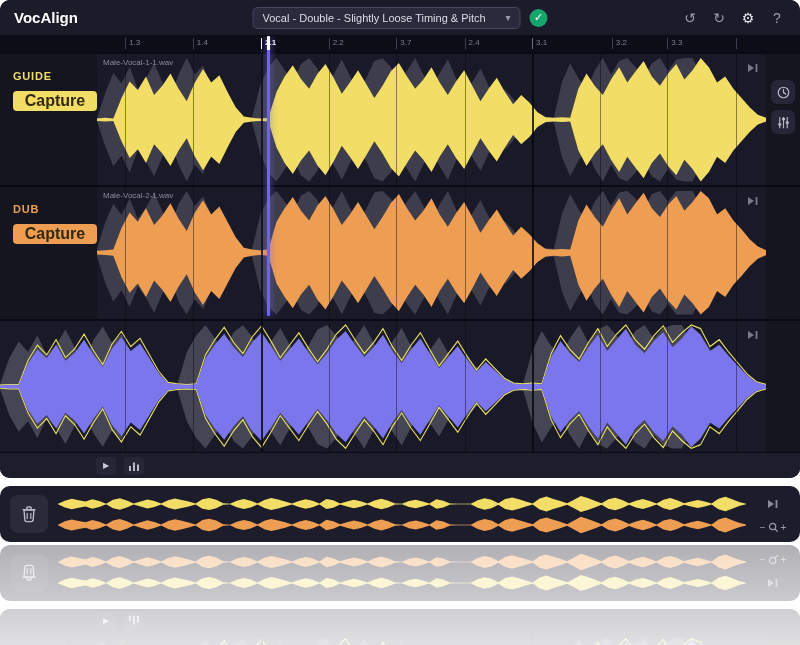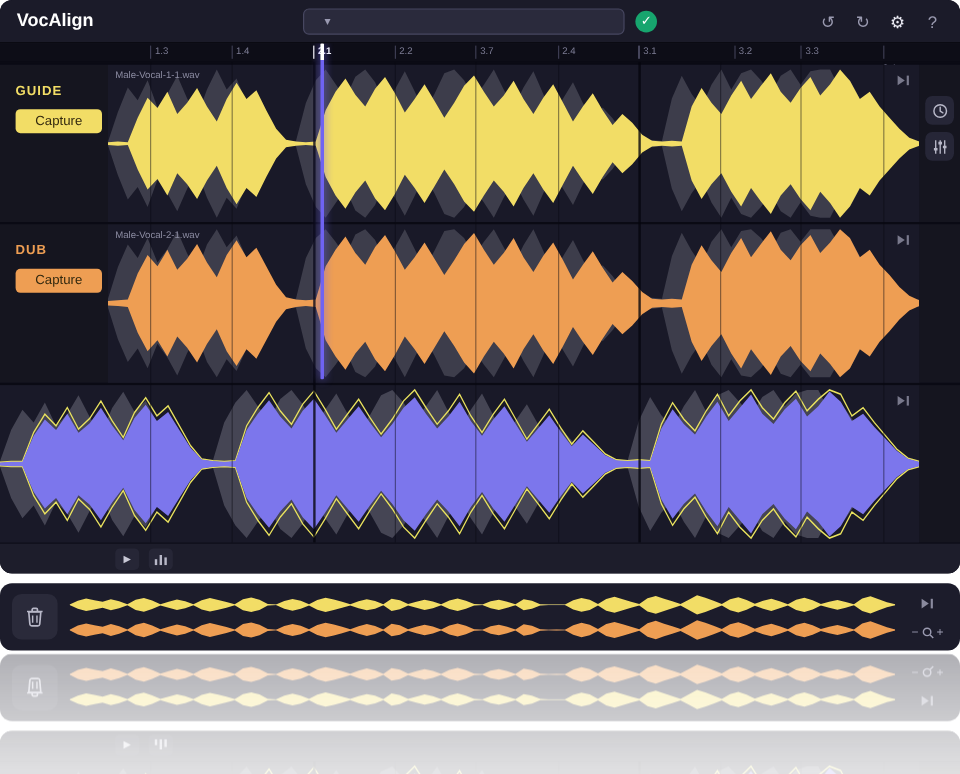--- a/index.html
+++ b/index.html
@@ -30,22 +30,22 @@
   .ruler-scale{position:absolute;left:90px;right:34px;top:0;bottom:0}
   .tick{position:absolute;top:2px;display:flex;gap:3px;color:#7c7c94;font-size:8px}
   .tick i{display:block;width:1px;height:11px;background:#3c3c52}
   .tick.major i{background:#6a6a88}
   .tick.active{color:#fff;font-weight:bold}
   .tick.active i{background:#fff}
   .tracks{flex:1;display:flex;flex-direction:column}
   .track{flex:1;display:flex;border-top:2px solid #0a0a14}
   .head{flex:0 0 90px;background:#15151f;padding:16px 0 0 13px}
   .track-label{font-size:11px;font-weight:bold;letter-spacing:.8px}
-  .capture{margin-top:9px;width:72px;height:20px;border:none;border-radius:4px;
-    font-size:11px;font-weight:400;color:#33290f;cursor:pointer;
+  .capture{margin-top:9px;width:84px;height:20px;border:none;border-radius:4px;
+    font-size:16px;font-weight:700;color:#33290f;cursor:pointer;
     font-family:"Liberation Sans",sans-serif}
   .lane{flex:1;position:relative;background:#191928;overflow:hidden}
   .lane svg.wave{position:absolute;inset:0;width:100%;height:100%}
   .rightpad{flex:0 0 34px;background:#15151f}
   .file{position:absolute;top:4px;left:6px;font-size:8px;color:#8c8ca2;z-index:4}
   .corner{position:absolute;top:5px;right:7px;z-index:4;opacity:.85;cursor:pointer}
   .grid-overlay{position:absolute;left:90px;right:34px;top:16px;bottom:26px;
     z-index:3;pointer-events:none}
   .gridline{position:absolute;top:0;bottom:0;width:1px;background:rgba(8,8,18,.45)}
   .gridline.major{width:2px;background:rgba(5,5,12,.8)}
@@ -77,20 +77,21 @@
 <body>
 
 <div class="app">
 
   <div class="main-window">
 
     <div class="titlebar">
       <div class="logo">VocAlign</div>
       <div class="preset-wrap">
         <div class="preset">
+          <span>Vocal - Double - Slightly Loose Timing &amp; Pitch</span>
           <span class="chev">▾</span>
         </div>
         <div class="check">✓</div>
       </div>
       <div class="tb-actions">
         <div class="tb-btn">↺</div>
         <div class="tb-btn">↻</div>
         <div class="tb-btn bright">⚙</div>
         <div class="tb-btn">?</div>
       </div>

